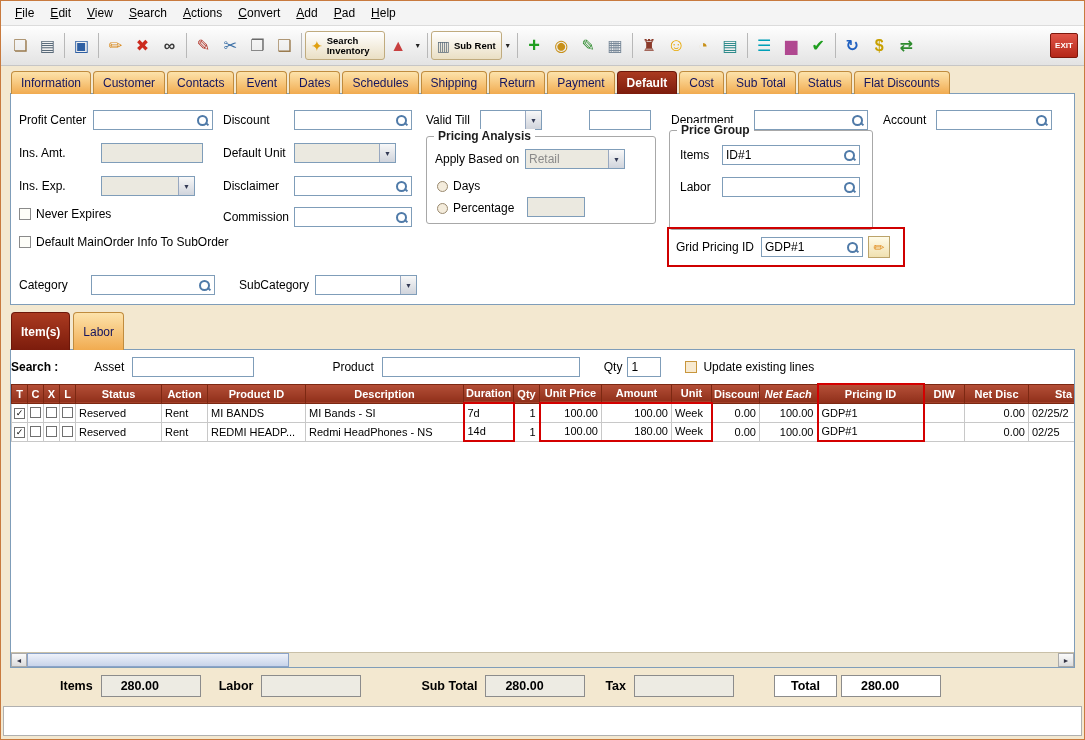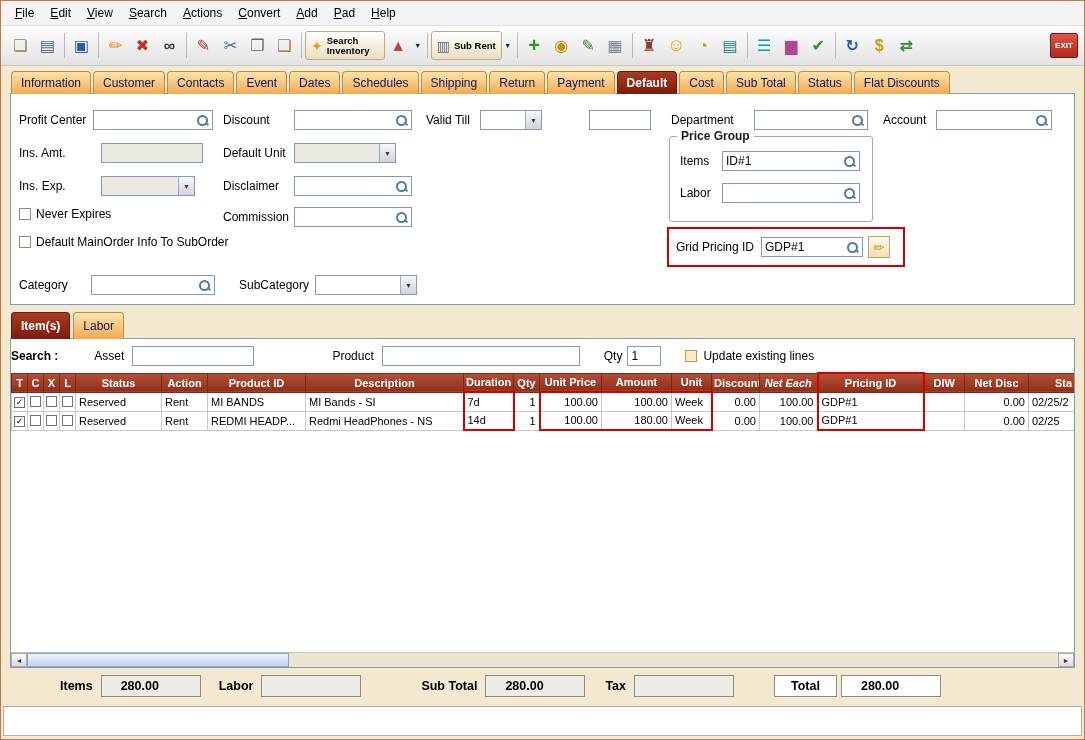--- a/index.html
+++ b/index.html
@@ -52,21 +52,21 @@
   .cb.amber { border-color:#c8963c; background:#f8ead0; }
   .radio { width:11px; height:11px; border:1px solid #9a8a70; border-radius:50%; background:#f4ecdc; display:inline-block; flex-shrink:0; }
   .cbrow { position:absolute; display:flex; align-items:center; gap:5px; white-space:nowrap; }
   .gbox { position:absolute; border:1px solid #a8a8a8; border-radius:3px; }
   .gbox-title { position:absolute; top:-8px; left:7px; background:#fff; padding:0 4px; font-weight:bold; font-size:12px; color:#1d1d1d; }
   .redbox { position:absolute; border:2px solid #cf0000; }
   .pencil-btn { position:absolute; width:22px; height:22px; border:1px solid #bba36a; background:linear-gradient(#fffbe8,#f0e0b0); display:flex; align-items:center; justify-content:center; color:#e08818; font-size:13px; }
 
   
   .sub-tabs { display:flex; gap:3px; padding:7px 0 0 1px; flex-shrink:0; position:relative; z-index:2; }
-  .sub-tabs .tab { height:27px; }
+  .sub-tabs .tab { height:38px; }
   .items-panel { flex:1; background:#fff; border:1px solid #7f9db9; display:flex; flex-direction:column; min-height:0; }
   .search-row { height:33px; display:flex; align-items:center; flex-shrink:0; font-size:12px; }
   .inp { height:20px; border:1px solid #7f9db9; background:#fff; padding:0 3px; display:flex; align-items:center; }
   .grid-wrap { flex-shrink:0; overflow:hidden; }
   table.grid { border-collapse:collapse; table-layout:fixed; width:1076px; font-size:11px; }
   .grid th { background:linear-gradient(#b55038,#8f2f1a); color:#fff; font-weight:bold; font-size:11px; height:19px; border:1px solid #7c2812; padding:0 2px; overflow:hidden; white-space:nowrap; }
   .grid td { height:19px; border:1px solid #c8c8c8; padding:0 3px; overflow:hidden; white-space:nowrap; background:#fff; }
   .grid td.num { text-align:right; }
   .grid td.ck { text-align:center; padding:0; }
   .cb2 { width:11px; height:11px; border:1px solid #707070; background:#fff; display:inline-flex; align-items:center; justify-content:center; font-size:9px; line-height:9px; margin-top:2px; }
@@ -253,22 +253,41 @@
           <span class="fval"></span>
           <span class="mag"></span>
         </div>
 
       <span class="flabel" style="left:228px;top:184px">SubCategory</span>
       <div class="fld" style="left:304px;top:181px;width:102px">
           <span class="fval"></span>
           <span class="combo-arrow">▼</span>
         </div>
 
-
-      <div class="gbox" style="left:658px;top:42px;width:204px;height:86px">
+      <div class="gbox" style="left:415px;top:42px;width:230px;height:88px">
+        <span class="gbox-title">Pricing Analysis</span>
+        <span class="flabel" style="left:8px;top:15px">Apply Based on</span>
+        <div class="fld disabled" style="left:98px;top:12px;width:100px">
+            <span class="fval dis">Retail</span>
+            <span class="combo-arrow">▼</span>
+          </div>
+        <div class="cbrow" style="left:10px;top:42px">
+          <span class="radio"></span>
+          <span>Days</span>
+        </div>
+        <div class="cbrow" style="left:10px;top:64px">
+          <span class="radio"></span>
+          <span>Percentage</span>
+        </div>
+        <div class="fld disabled" style="left:100px;top:60px;width:58px">
+            <span class="fval"></span>
+          </div>
+      </div>
+
+      <div class="gbox" style="left:658px;top:36px;width:204px;height:100px">
         <span class="gbox-title">Price Group</span>
         <span class="flabel" style="left:10px;top:17px">Items</span>
         <div class="fld" style="left:52px;top:14px;width:138px">
             <span class="fval">ID#1</span>
             <span class="mag"></span>
           </div>
         <span class="flabel" style="left:10px;top:49px">Labor</span>
         <div class="fld" style="left:52px;top:46px;width:138px">
             <span class="fval"></span>
             <span class="mag"></span>

